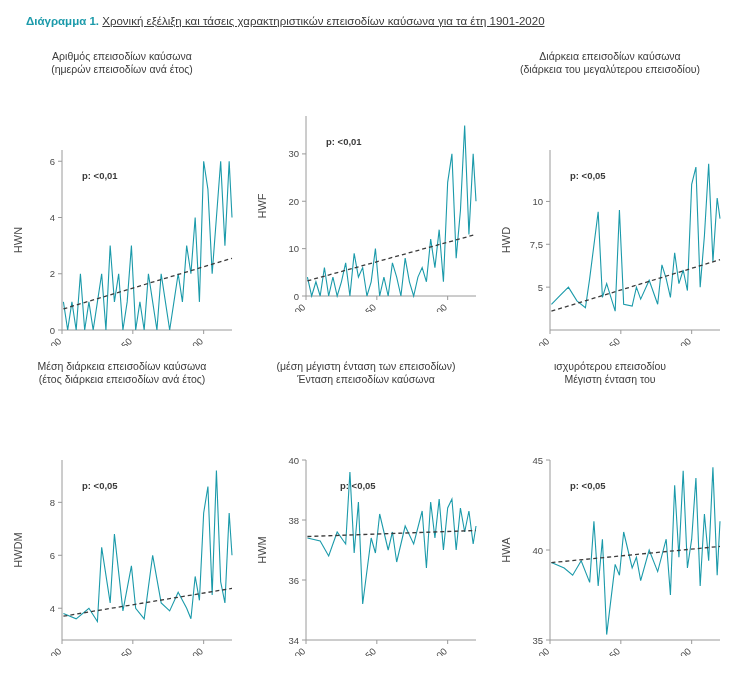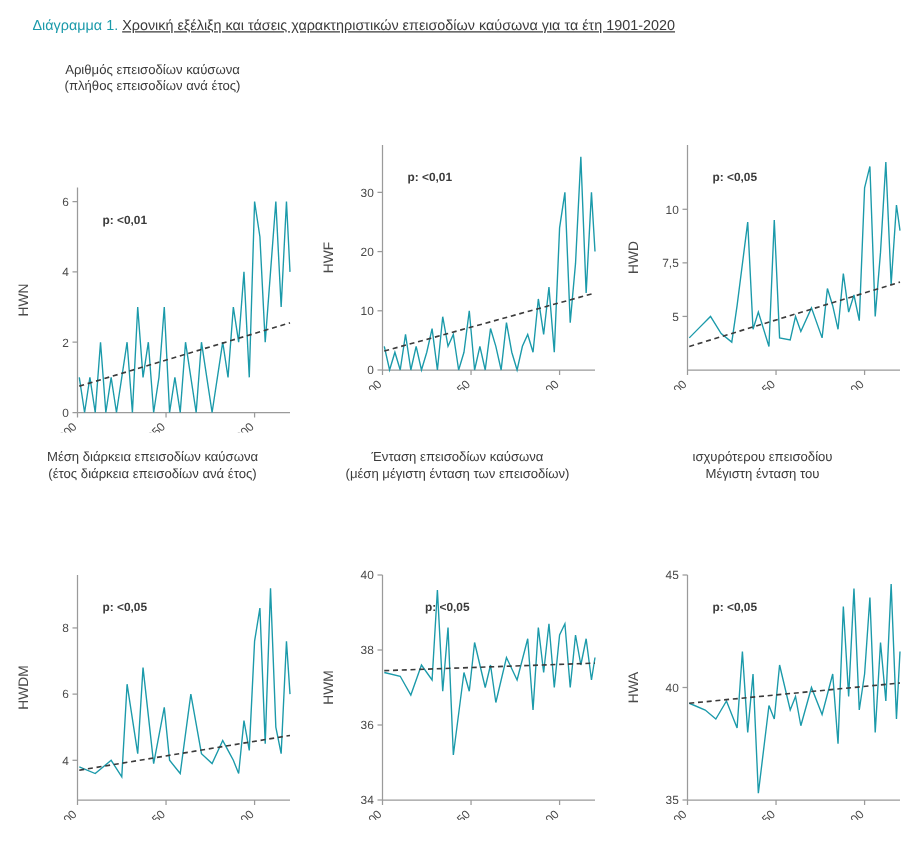--- a/index.html
+++ b/index.html
@@ -9,21 +9,21 @@
     font-family:"Liberation Sans", sans-serif;
     color:#3b3b3b;
     overflow:hidden;
   }
   .page{position:relative;width:734px;height:690px;}
 
   .caption{
     position:absolute;left:26px;top:14px;width:690px;
     font-size:11.5px;line-height:14px;
   }
-  .caption .lbl{color:#1b9aaa;font-weight:normal;}
+  .caption .lbl{color:#1b9aaa;font-weight:bold;}
   .caption .txt{color:#3b3b3b;text-decoration:underline;}
 
   .grid{
     position:absolute;left:0;top:44px;width:734px;
   }
   .row{display:flex;}
   .cell{width:244px;position:relative;height:310px;}
 
   .ctitle{
     text-align:center;
@@ -55,21 +55,21 @@
     <span class="txt">Χρονική εξέλιξη και τάσεις χαρακτηριστικών επεισοδίων καύσωνα για τα έτη 1901-2020</span>
   </div>
 
   <div class="grid">
 
     <div class="row">
 
       <div class="cell">
         <div class="ctitle">
           <div>Αριθμός επεισοδίων καύσωνα</div>
-          <div>(πλήθος επεισοδίων ανά έτος)</div>
+          <div>(ημερών επεισοδίων ανά έτος)</div>
         </div>
         <div class="plotwrap">
           <svg width="244" height="268">
             <g>
               <line class="axis" x1="62" y1="72" x2="62" y2="252"></line>
               <line class="axis" x1="62" y1="252" x2="232" y2="252"></line>
             </g>
             <text class="axlabel" x="22" y="162" transform="rotate(-90 22 162)" text-anchor="middle">HWN</text>
             <text class="pval" x="82" y="101">p: &lt;0,01</text>
             <g class="ytick-group">
@@ -123,20 +123,24 @@
                 <line x1="203.66666666666669" x2="203.66666666666669" y1="252" y2="256" class="axis"></line>
                 <text x="203.66666666666669" y="264" text-anchor="end" class="tick" transform="rotate(-45 203.66666666666669 264)">2000</text>
               </g>
             <path class="series" d="M63.42 233.05 L67.67 252.00 L71.92 237.79 L76.17 252.00 L80.42 223.58 L84.67 252.00 L88.92 233.05 L93.17 252.00 L97.42 237.79 L101.67 218.84 L105.92 252.00 L110.17 209.37 L114.42 233.05 L118.67 223.58 L122.92 252.00 L127.17 237.79 L131.42 204.63 L135.67 252.00 L139.92 233.05 L144.17 252.00 L148.42 218.84 L152.67 233.05 L156.92 252.00 L161.17 214.11 L165.42 237.79 L169.67 252.00 L173.92 233.05 L178.17 223.58 L182.42 237.79 L186.67 195.16 L190.92 223.58 L195.17 185.68 L199.42 237.79 L203.67 138.32 L207.92 109.89 L212.17 214.11 L216.42 166.74 L220.67 81.47 L224.92 190.42 L229.17 109.89 L232.00 157.26"></path>
             <path class="trend" d="M63.42 236.84 L232.00 190.42"></path>
           </svg>
         </div>
       </div>
 
       <div class="cell">
+        <div class="ctitle">
+          <div>Διάρκεια επεισοδίων καύσωνα</div>
+          <div>(διάρκεια του μεγαλύτερου επεισοδίου)</div>
+        </div>
         <div class="plotwrap">
           <svg width="244" height="268">
             <g>
               <line class="axis" x1="62" y1="72" x2="62" y2="252"></line>
               <line class="axis" x1="62" y1="252" x2="232" y2="252"></line>
             </g>
             <text class="axlabel" x="22" y="162" transform="rotate(-90 22 162)" text-anchor="middle">HWD</text>
             <text class="pval" x="82" y="101">p: &lt;0,05</text>
             <g class="ytick-group">
                 <line x1="58" x2="62" y1="209.14285714285714" y2="209.14285714285714" class="axis"></line>
@@ -194,22 +198,22 @@
                 <text x="203.66666666666669" y="264" text-anchor="end" class="tick" transform="rotate(-45 203.66666666666669 264)">2000</text>
               </g>
             <path class="series" d="M63.42 225.53 L76.17 230.82 L88.92 220.24 L97.42 233.47 L101.67 159.35 L110.17 214.94 L114.42 146.12 L122.92 222.88 L131.42 177.88 L135.67 220.24 L144.17 230.82 L152.67 167.29 L161.17 214.94 L169.67 222.88 L178.17 204.35 L182.42 212.29 L186.67 220.24 L190.92 230.82 L195.17 188.47 L199.42 212.29 L203.67 124.94 L207.92 98.47 L212.17 207.00 L216.42 82.59 L220.67 193.76 L224.92 214.94 L229.17 124.94 L232.00 167.29"></path>
             <path class="trend" d="M63.42 228.18 L232.00 200.38"></path>
           </svg>
         </div>
       </div>
 
       <div class="cell">
         <div class="ctitle">
+          <div>(μέση μέγιστη ένταση των επεισοδίων)</div>
           <div>Ένταση επεισοδίων καύσωνα</div>
-          <div>(μέση μέγιστη ένταση των επεισοδίων)</div>
         </div>
         <div class="plotwrap">
           <svg width="244" height="268">
             <g>
               <line class="axis" x1="62" y1="72" x2="62" y2="252"></line>
               <line class="axis" x1="62" y1="252" x2="232" y2="252"></line>
             </g>
             <text class="axlabel" x="22" y="162" transform="rotate(-90 22 162)" text-anchor="middle">HWM</text>
             <text class="pval" x="96" y="101">p: &lt;0,05</text>
             <g class="ytick-group">

